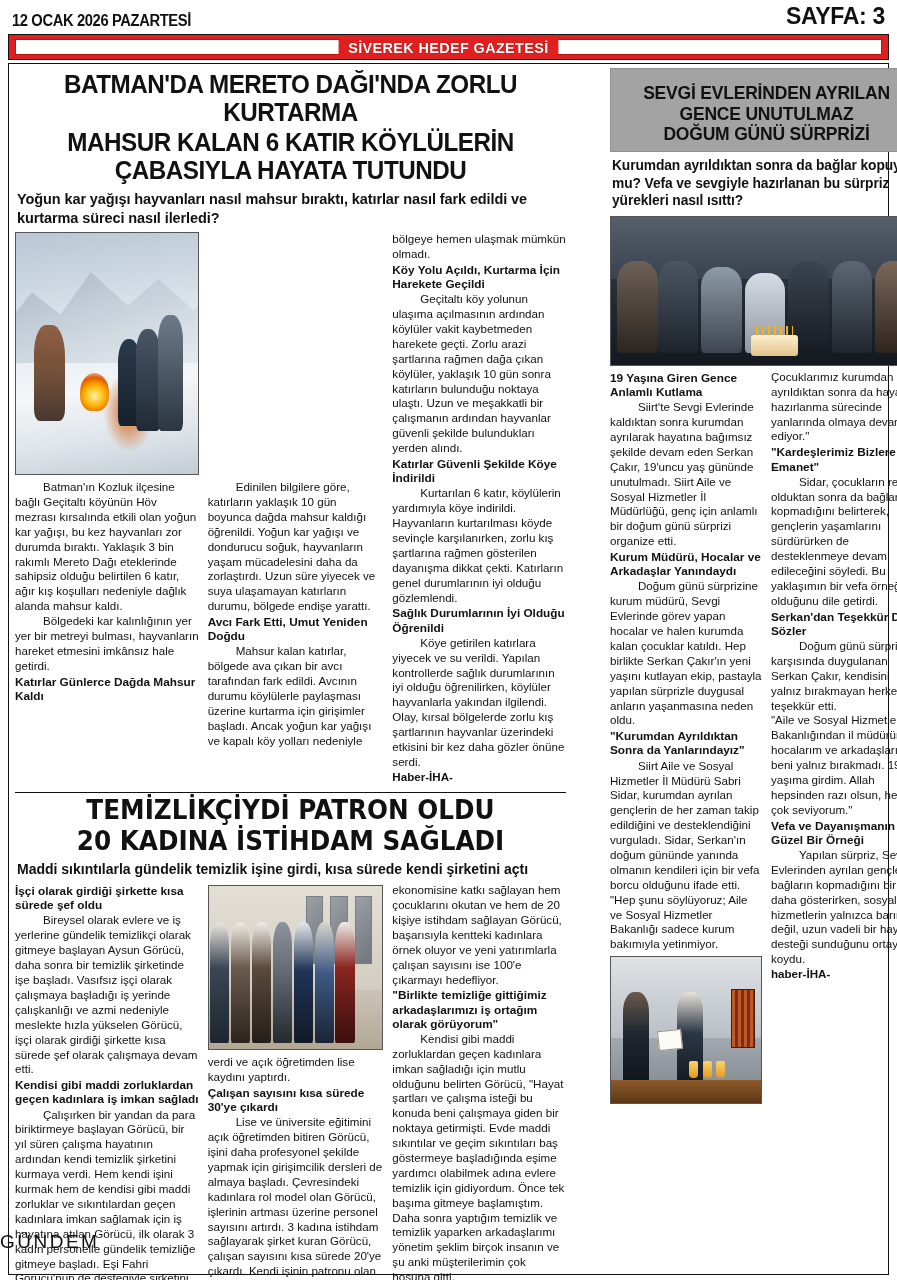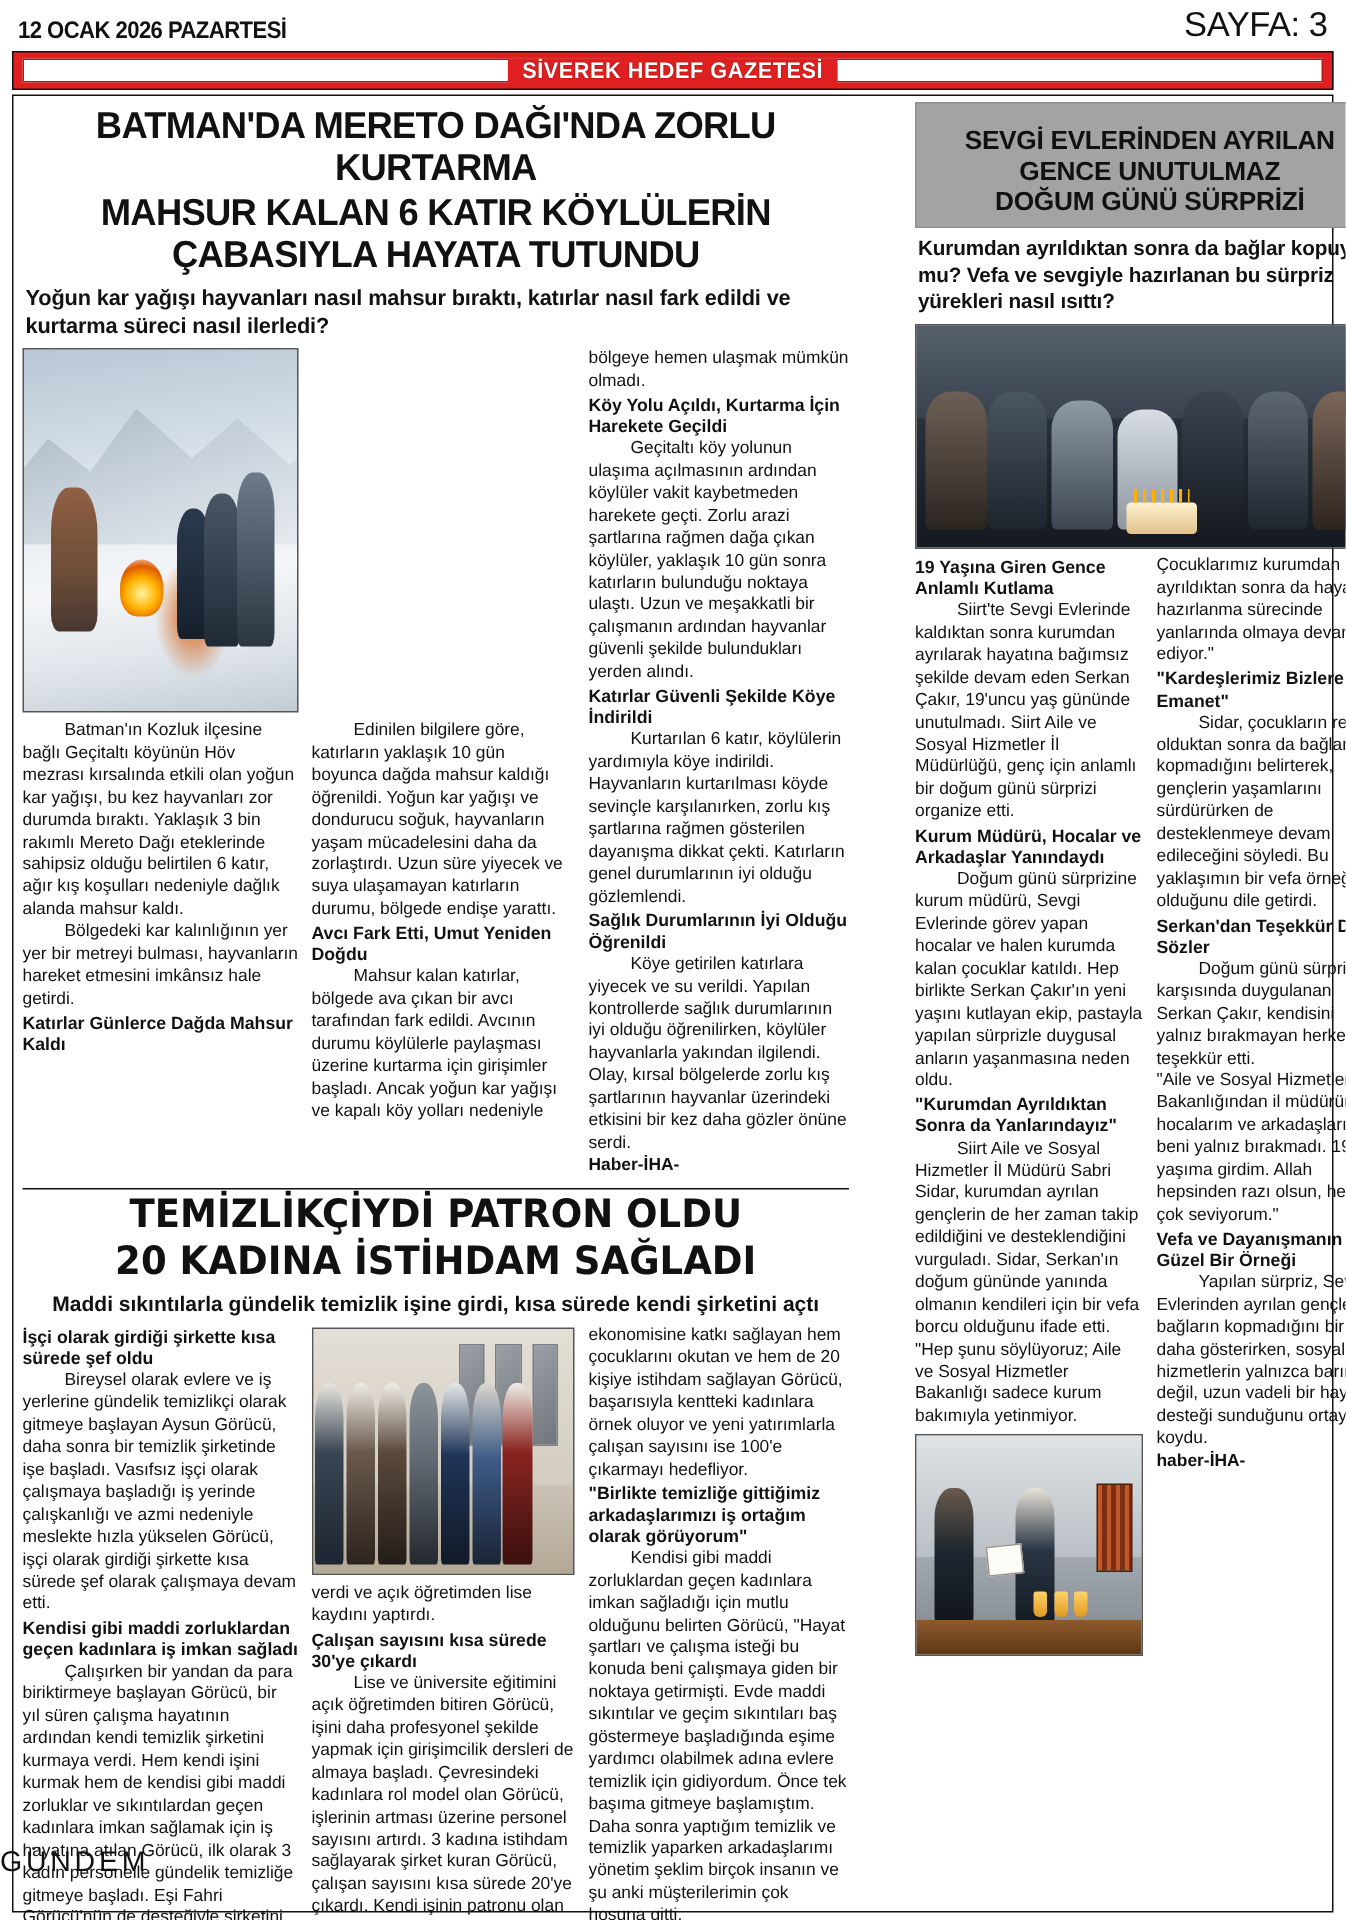--- a/index.html
+++ b/index.html
@@ -18,21 +18,21 @@
     padding: 4px 4px 2px 4px; height: 32px;
   }
   .mh-date {
     font-weight: bold; font-size: 16px; letter-spacing: -0.4px;
     transform: scaleX(0.92); transform-origin: left bottom;
   }
   .mh-section {
     font-weight: normal; font-size: 19px; letter-spacing: 2.5px;
     position: absolute; left: 0; right: 0; bottom: 4px;
   }
-  .mh-page { font-weight: normal; font-size: 23px; letter-spacing: -0.3px; }
+  .mh-page { font-weight: bold; font-size: 23px; letter-spacing: -0.3px; }
 
   
   .banner-wrap { position: relative; height: 26px; margin-top: 2px; }
   .banner {
     position: absolute; inset: 0;
     background: #e02020; border: 1px solid #111;
     display: flex; align-items: center; justify-content: center;
   }
   .banner::before, .banner::after {
     content: ""; position: absolute; top: 4px; bottom: 4px;
@@ -242,21 +242,20 @@
   }
   .hl3 {
     text-align: center; font-weight: bold; font-size: 26px;
     letter-spacing: 0px; line-height: 1.07; margin-top: 4px;
     font-family: "DejaVu Sans", sans-serif;
     transform: scaleX(0.95); transform-origin: center;
   }
   .deck2 {
     font-weight: bold; font-size: 14px; line-height: 1.28;
     margin: 5px 2px 4px 2px;
-    text-align: center;
   }
 </style>
 </head>
 <body>
 
 <div class="page">
 
   <div class="masthead">
     <div class="mh-date">12 OCAK 2026 PAZARTESİ</div>
     <div class="mh-section">GÜNDEM</div>

